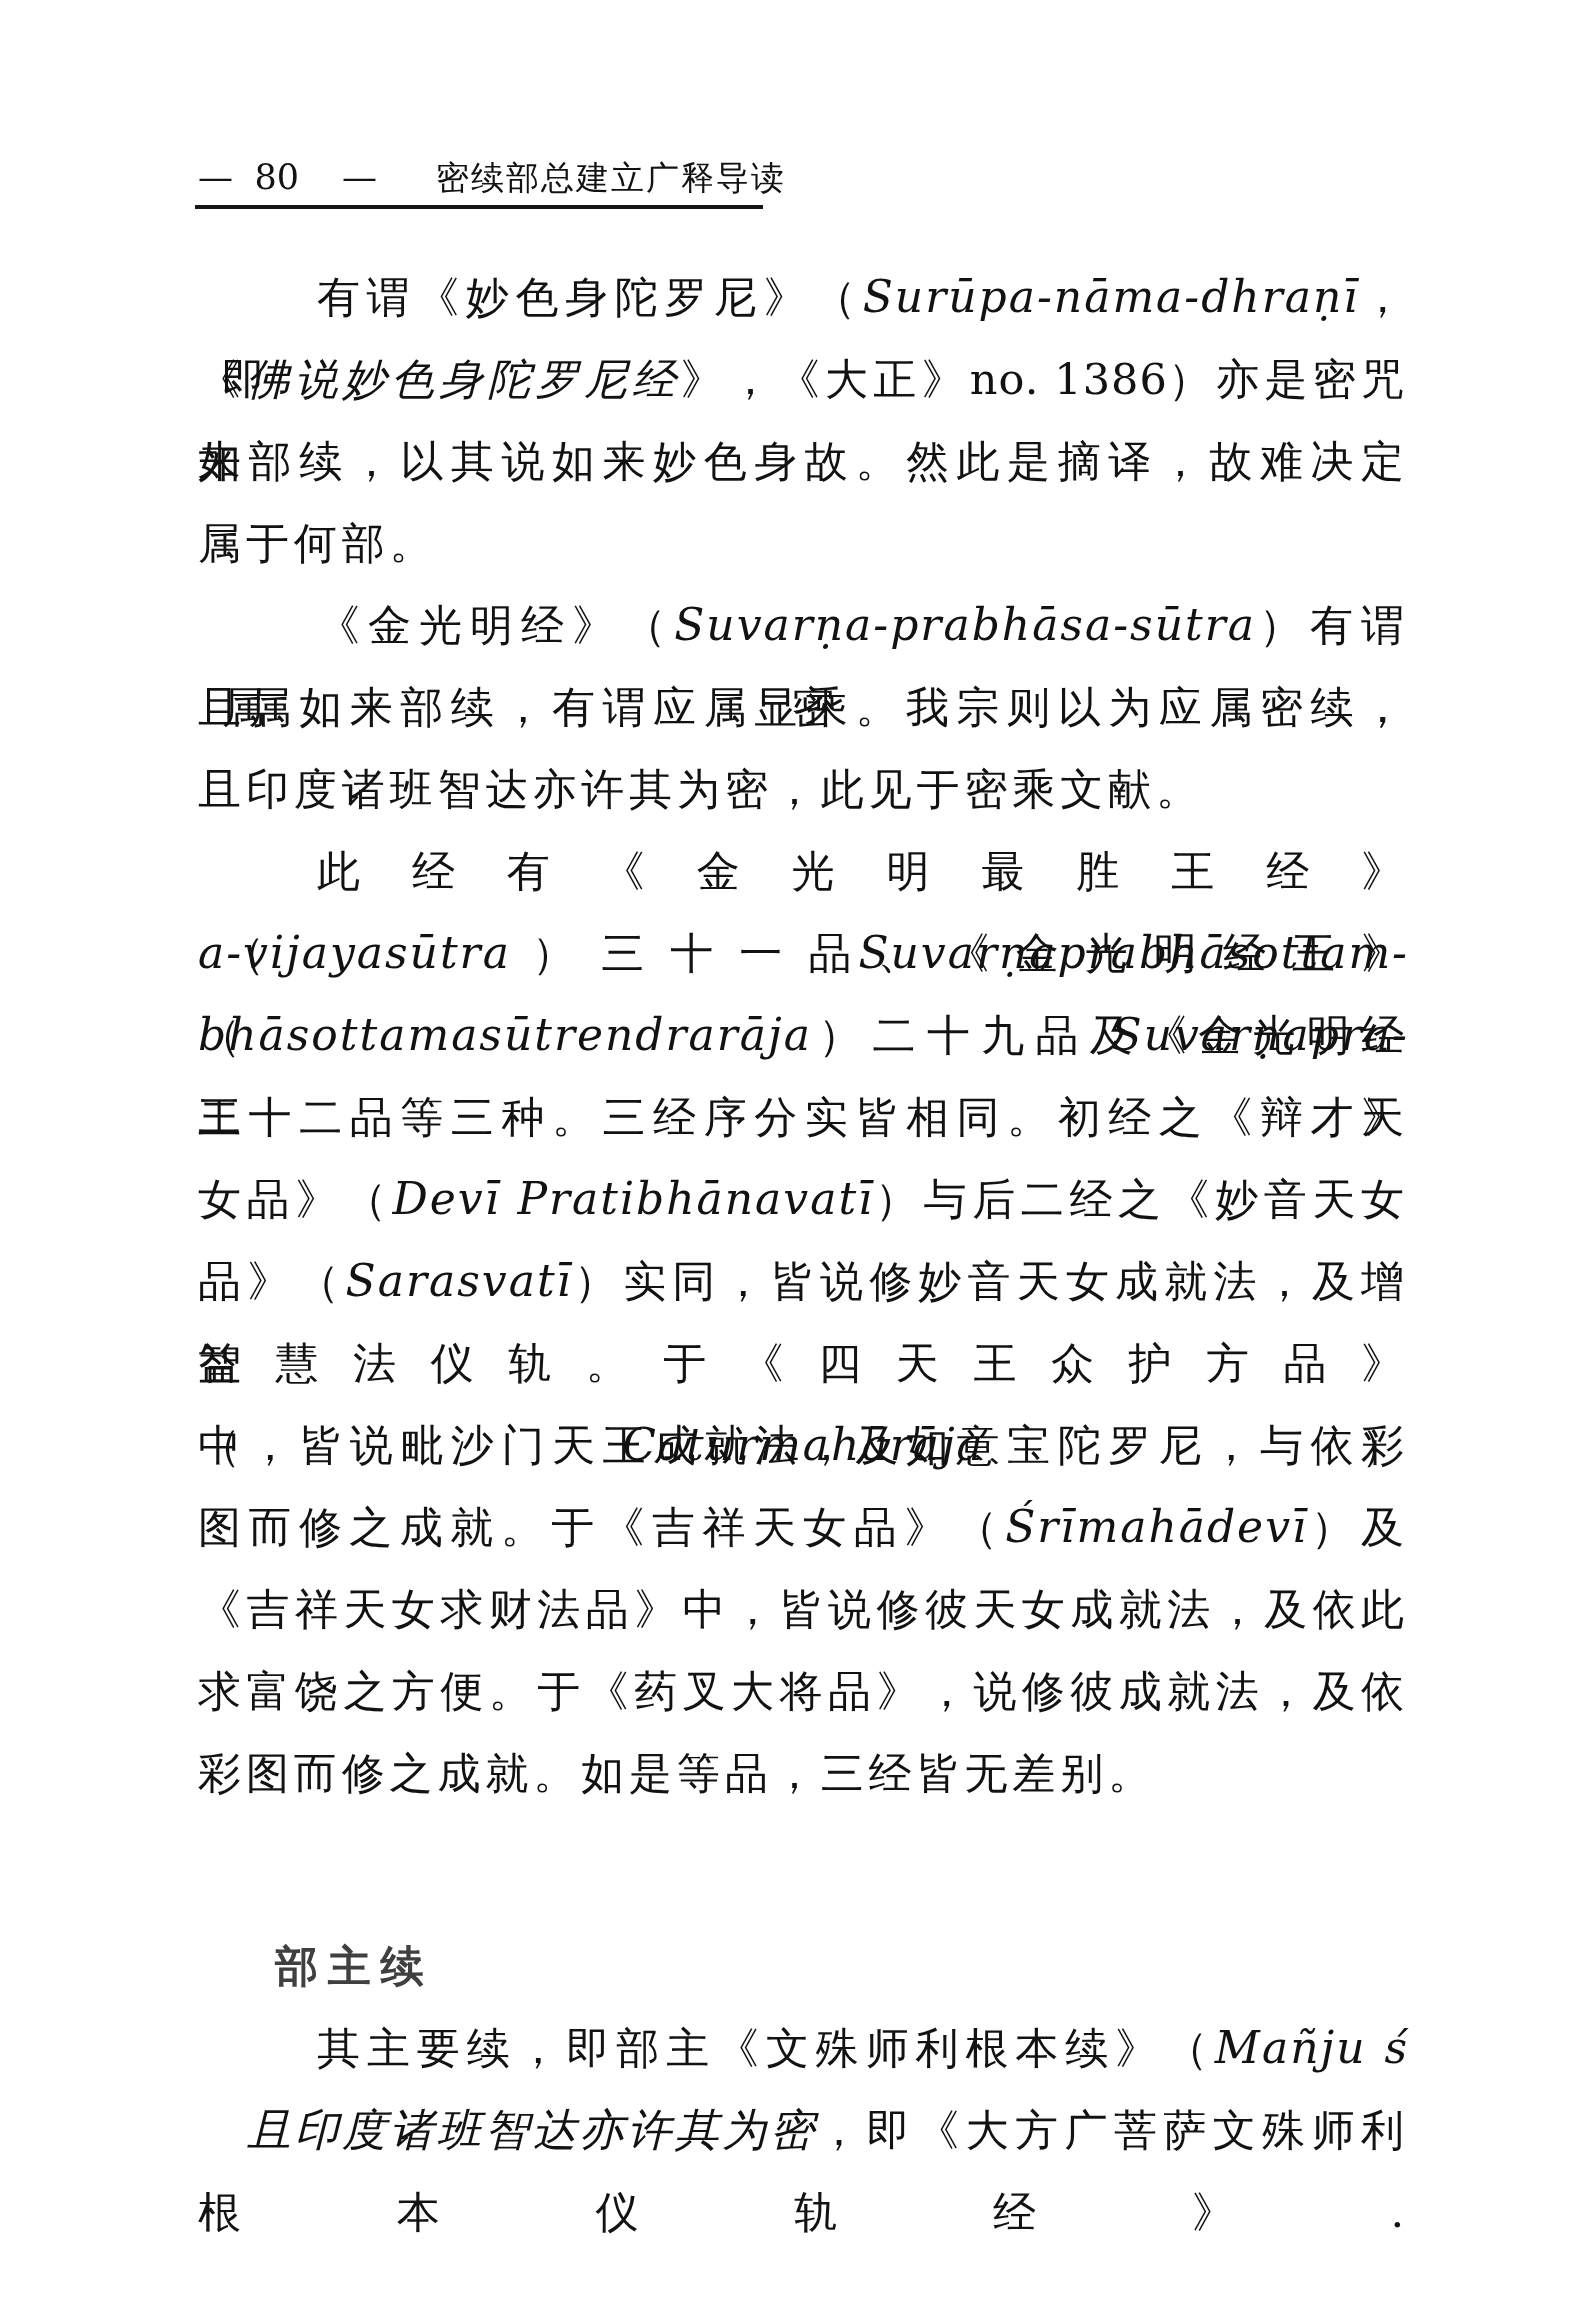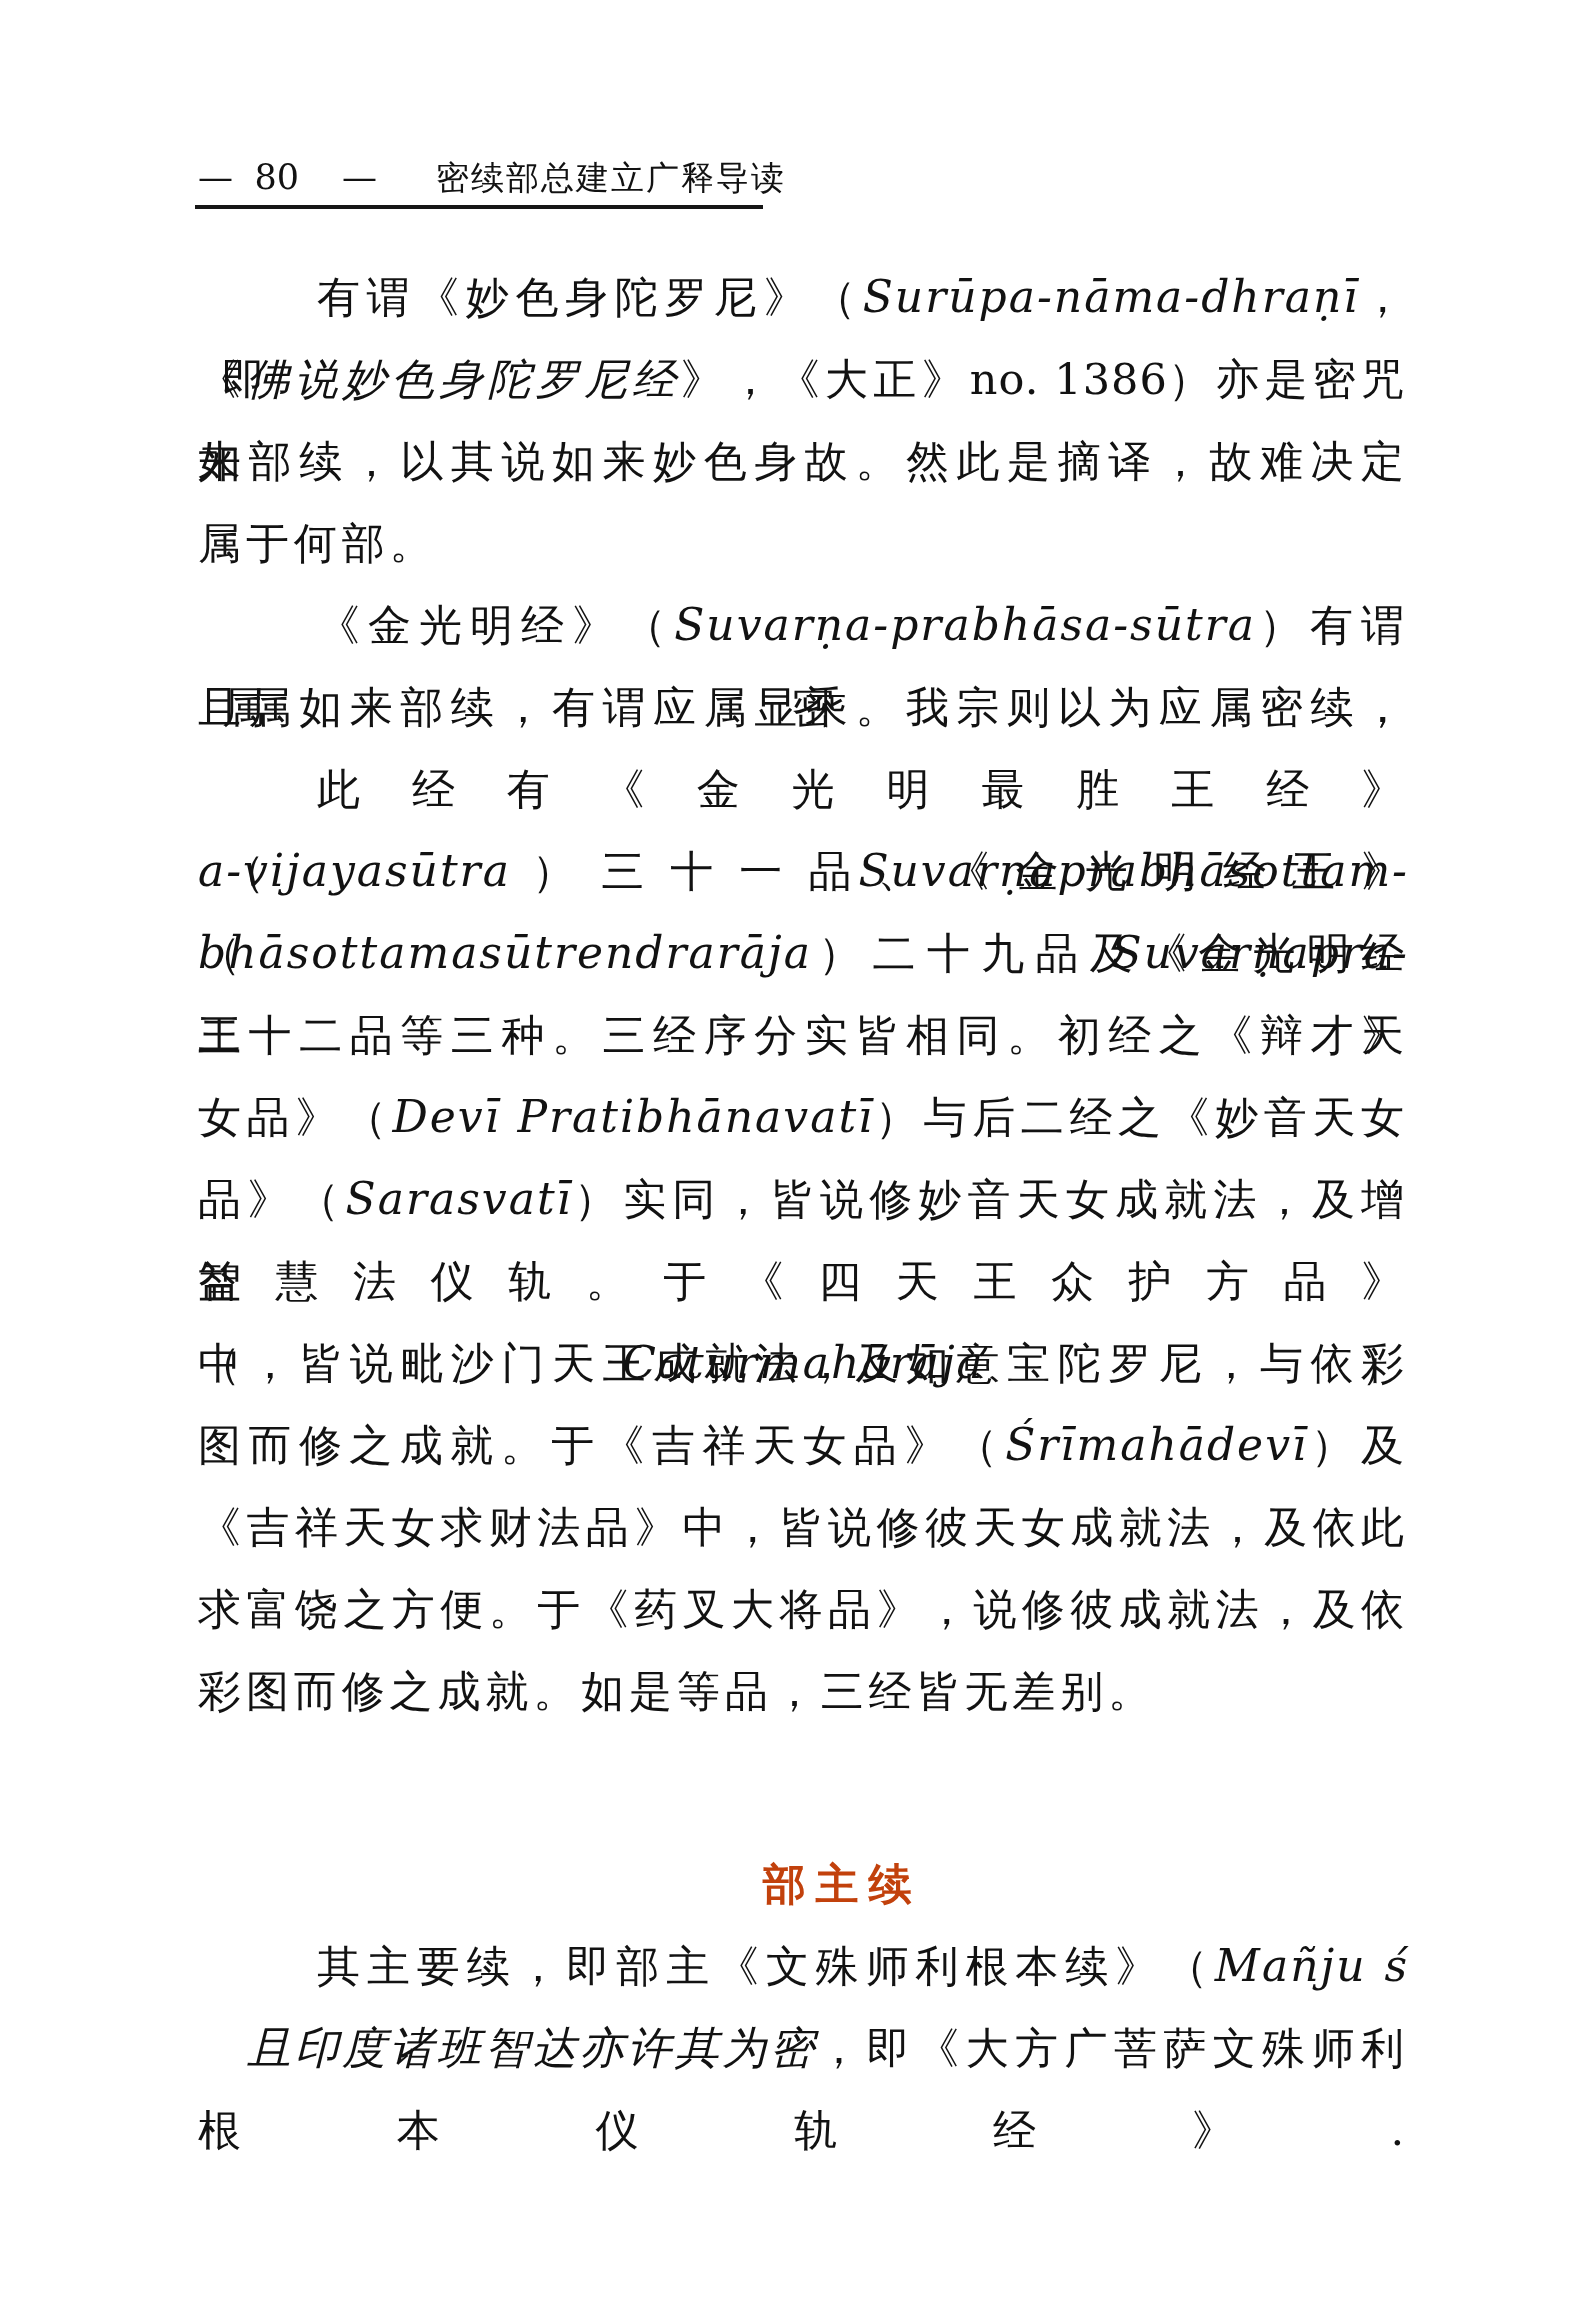--- a/index.html
+++ b/index.html
@@ -72,22 +72,21 @@
   .seg-r{ font-family:"DejaVu Serif", serif; letter-spacing:1px; }
   .heading{
     margin:111px 0 0 0;
     height:82px;
     line-height:82px;
     text-indent:77px;
     font-size:43px;
     font-weight:700;
     letter-spacing:9.8px;
     font-family:"DejaVu Sans", sans-serif;
-    color:#c2410c;
-    text-align:center;
+    color:#404040;
   }
 </style>
 </head>
 <body>
 
 <div class="page">
 
   <div class="pagehead">
     <span class="dash">—</span>
     <span class="pno">80</span>
@@ -97,20 +96,21 @@
   <div class="headrule"></div>
 
   <div class="bodytext">
     <div id="lines-a">
         <div class="line p"><span class="seg-c">有谓《妙色身陀罗尼》（</span><span class="seg-i">Surūpa-nāma-dhraṇī</span><span class="seg-c">，即</span></div>
         <div class="line"><span class="seg-c">《</span><span class="seg-k">佛说妙色身陀罗尼经</span><span class="seg-c">》，《大正》</span><span class="seg-r">no. 1386</span><span class="seg-c">）亦是密咒如</span></div>
         <div class="line"><span class="seg-c">来部续，以其说如来妙色身故。然此是摘译，故难决定</span></div>
         <div class="line short"><span class="seg-c">属于何部。</span></div>
         <div class="line p"><span class="seg-c">《金光明经》（</span><span class="seg-i">Suvarṇa-prabhāsa-sūtra</span><span class="seg-c">）有谓属密，</span></div>
         <div class="line"><span class="seg-c">且属如来部续，有谓应属显乘。我宗则以为应属密续，</span></div>
+        <div class="line short"><span class="seg-c">且印度诸班智达亦许其为密，此见于密乘文献。</span></div>
         <div class="line p"><span class="seg-c">此经有《金光明最胜王经》（</span><span class="seg-i">Suvarṇaprabhāsottam-</span></div>
         <div class="line"><span class="seg-i">a-vijayasūtra</span><span class="seg-c">）三十一品、《金光明经王》（</span><span class="seg-i">Suvarṇapra-</span></div>
         <div class="line"><span class="seg-i">bhāsottamasūtrendrarāja</span><span class="seg-c">）二十九品及《金光明经王》</span></div>
         <div class="line"><span class="seg-c">二十二品等三种。三经序分实皆相同。初经之《辩才天</span></div>
         <div class="line"><span class="seg-c">女品》（</span><span class="seg-i">Devī Pratibhānavatī</span><span class="seg-c">）与后二经之《妙音天女</span></div>
         <div class="line"><span class="seg-c">品》（</span><span class="seg-i">Sarasvatī</span><span class="seg-c">）实同，皆说修妙音天女成就法，及增益</span></div>
         <div class="line"><span class="seg-c">智慧法仪轨。于《四天王众护方品》（</span><span class="seg-i">Caturmahārāja</span><span class="seg-c">）</span></div>
         <div class="line"><span class="seg-c">中，皆说毗沙门天王成就法，及如意宝陀罗尼，与依彩</span></div>
         <div class="line"><span class="seg-c">图而修之成就。于《吉祥天女品》（</span><span class="seg-i">Śrīmahādevī</span><span class="seg-c">）及</span></div>
         <div class="line"><span class="seg-c">《吉祥天女求财法品》中，皆说修彼天女成就法，及依此</span></div>

